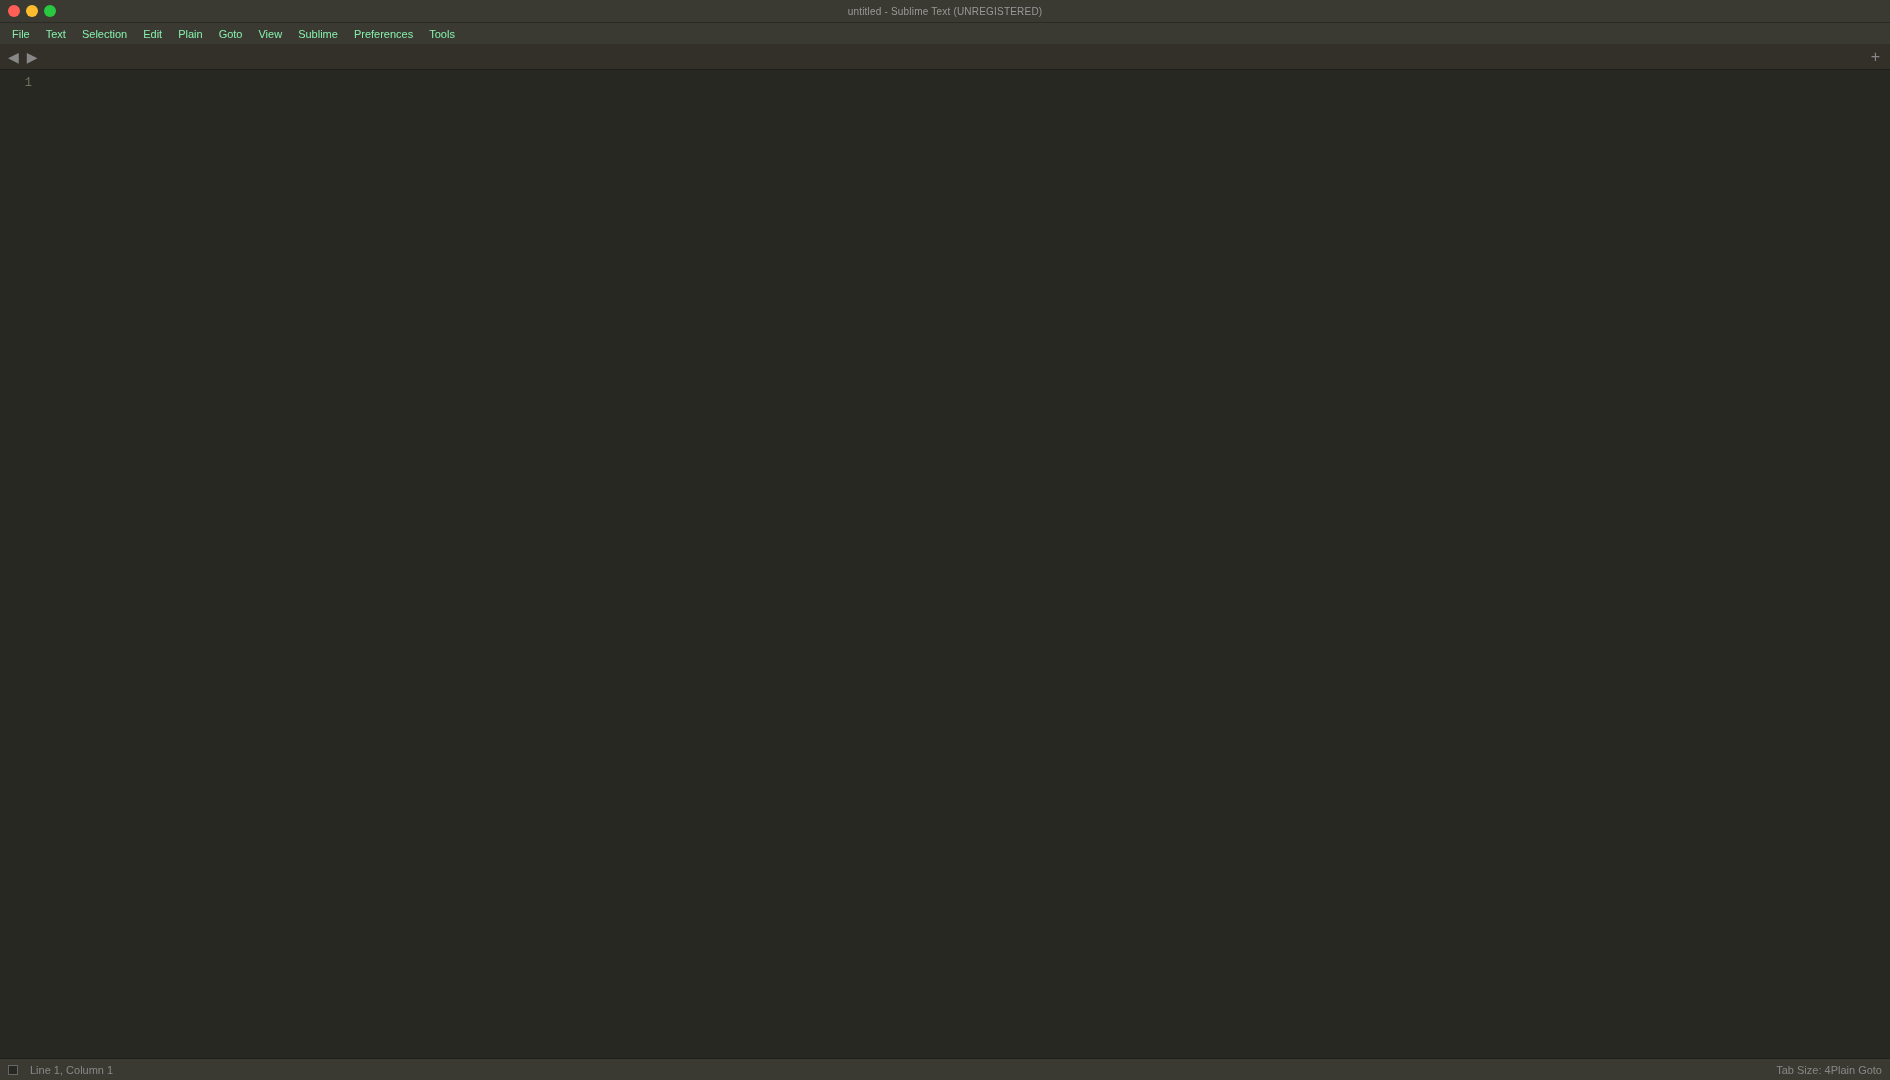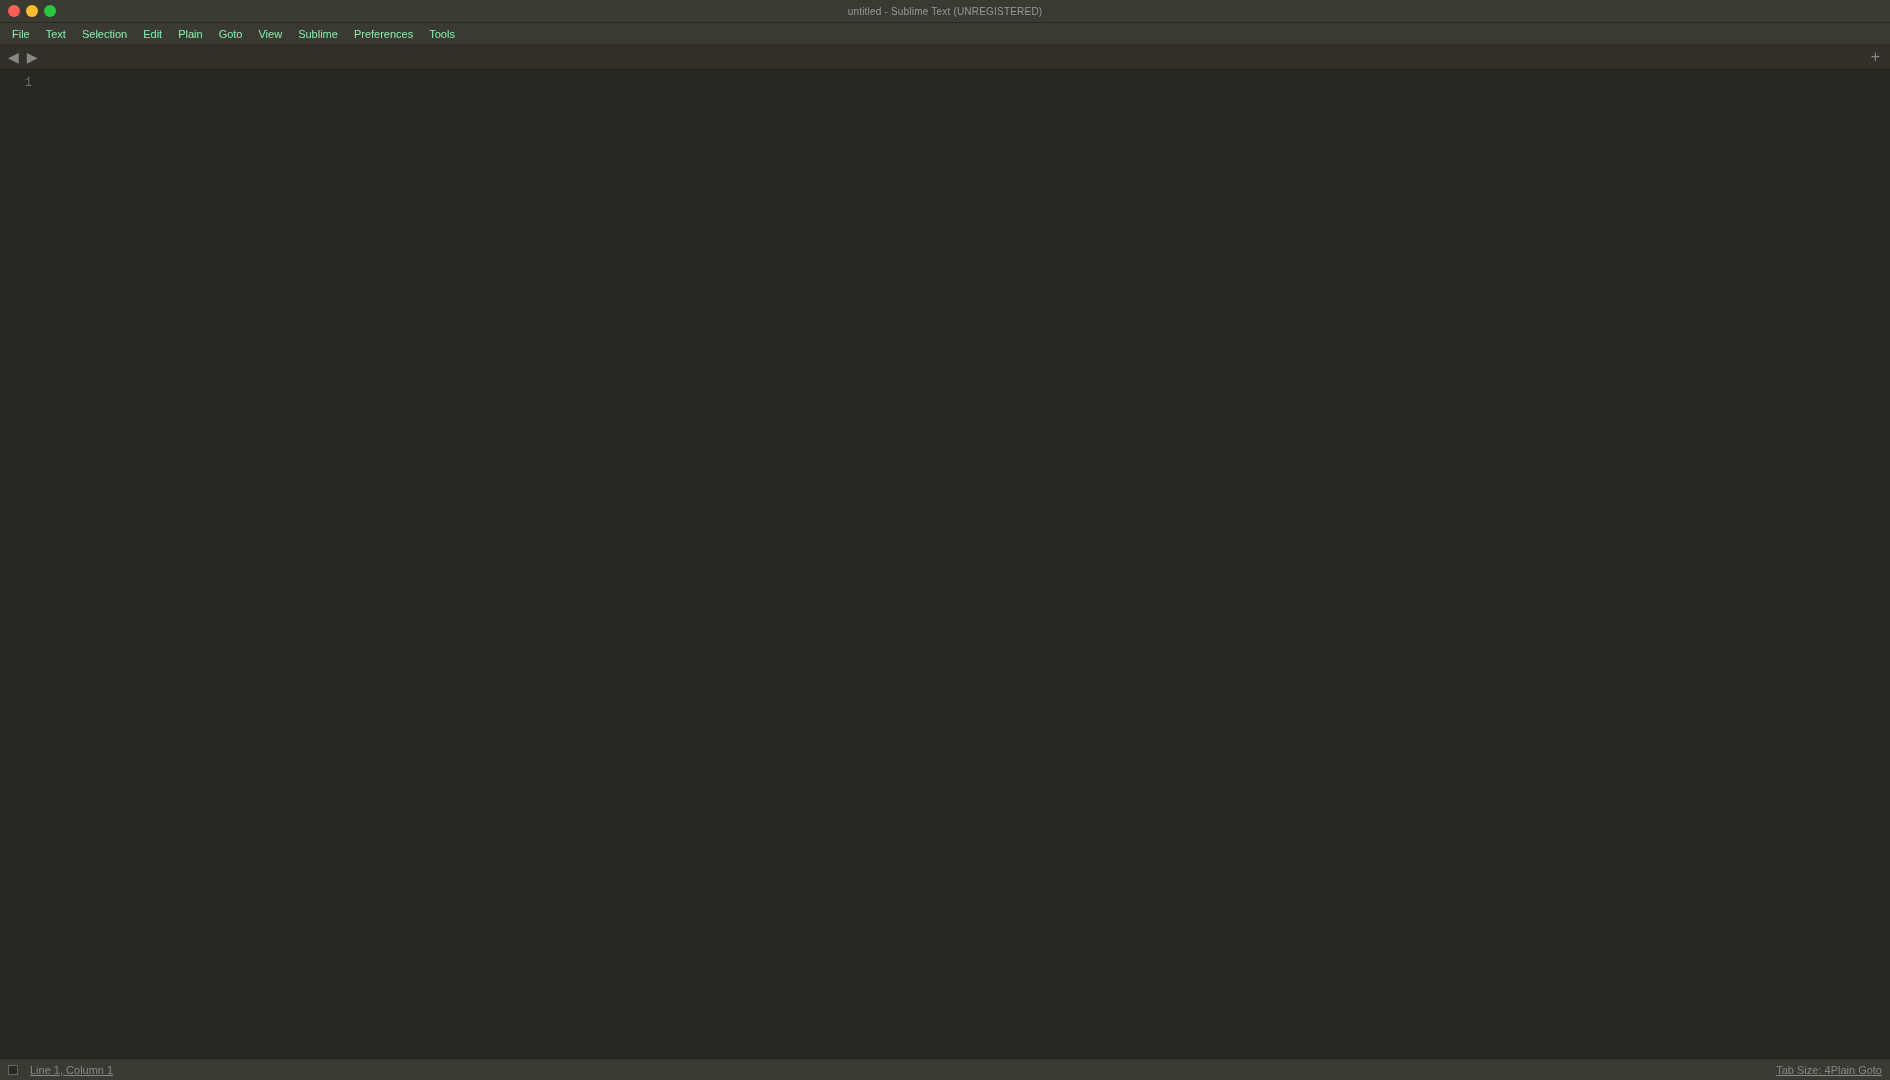--- a/index.html
+++ b/index.html
@@ -169,21 +169,20 @@
 
     #status-right {
       display: flex;
       align-items: center;
     }
 
     .status-item {
       color: #888;
       font-size: 11px;
       cursor: pointer;
-      text-decoration: underline;
     }
 
     #indent-checkbox {
       width: 10px;
       height: 10px;
       border: 1px solid #666;
       background: #272822;
       cursor: pointer;
       display: inline-block;
       flex-shrink: 0;

